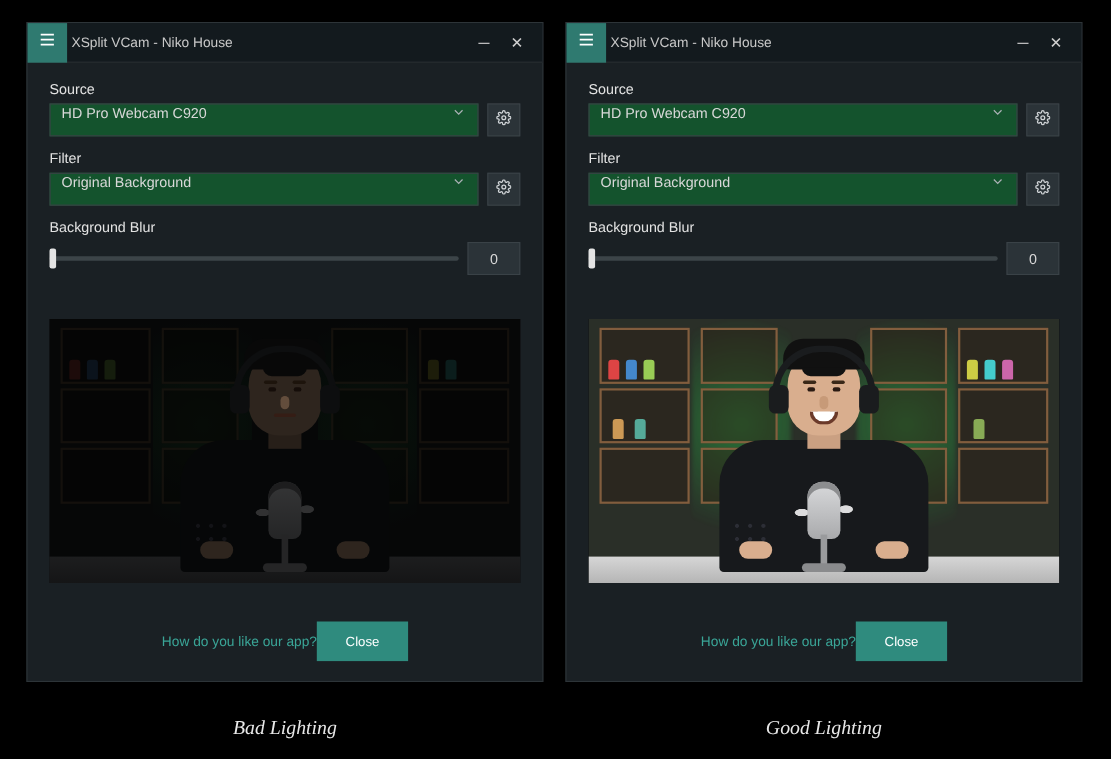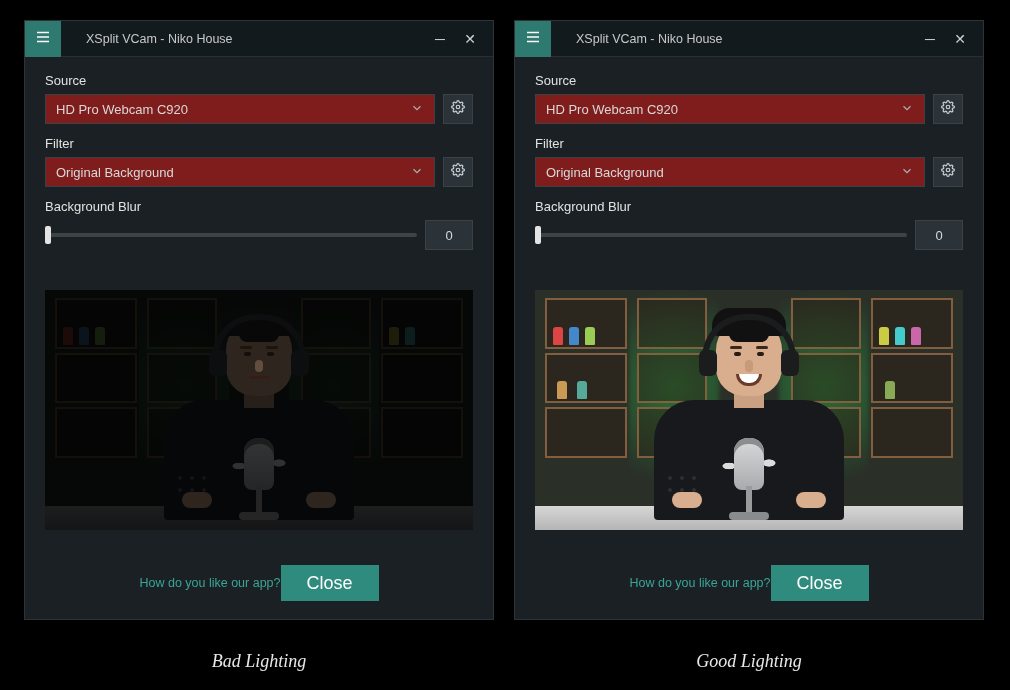--- a/index.html
+++ b/index.html
@@ -38,21 +38,21 @@
     height: 36px;
     background: #2f7a70;
     display: flex;
     align-items: center;
     justify-content: center;
     cursor: pointer;
   }
   .hamburger svg { width: 18px; height: 18px; }
   .title-text {
     flex: 1;
-    padding-left: 25px;
+    padding-left: 4px;
     font-size: 12.5px;
     color: #c8c8c8;
   }
   .win-controls {
     display: flex;
     align-items: center;
     gap: 8px;
     padding-right: 12px;
   }
   .win-btn {
@@ -77,24 +77,24 @@
     margin-bottom: 6px;
   }
   .row {
     display: flex;
     gap: 8px;
     margin-bottom: 12px;
   }
   .select {
     flex: 1;
     height: 30px;
-    background: #7f1d1d;
+    background: #14532d;
     border: 1px solid #3a4247;
     display: flex;
-    align-items: center;
+    align-items: flex-start;
     padding: 0 10px;
     font-size: 13px;
     color: #d8d8d8;
     cursor: pointer;
     position: relative;
   }
   .select .chev {
     margin-left: auto;
     color: #aab0b4;
   }
@@ -166,21 +166,21 @@
     font-size: 12.5px;
     color: #3aa597;
     cursor: pointer;
   }
   .close-btn {
     height: 36px;
     padding: 0 26px;
     background: #2f8b7e;
     color: #fff;
     border: none;
-    font-size: 18px;
+    font-size: 12px;
     cursor: pointer;
     display: flex;
     align-items: center;
   }
   .caption {
     position: absolute;
     bottom: 18px;
     font-family: Georgia, 'Times New Roman', serif;
     font-style: italic;
     font-size: 18px;

